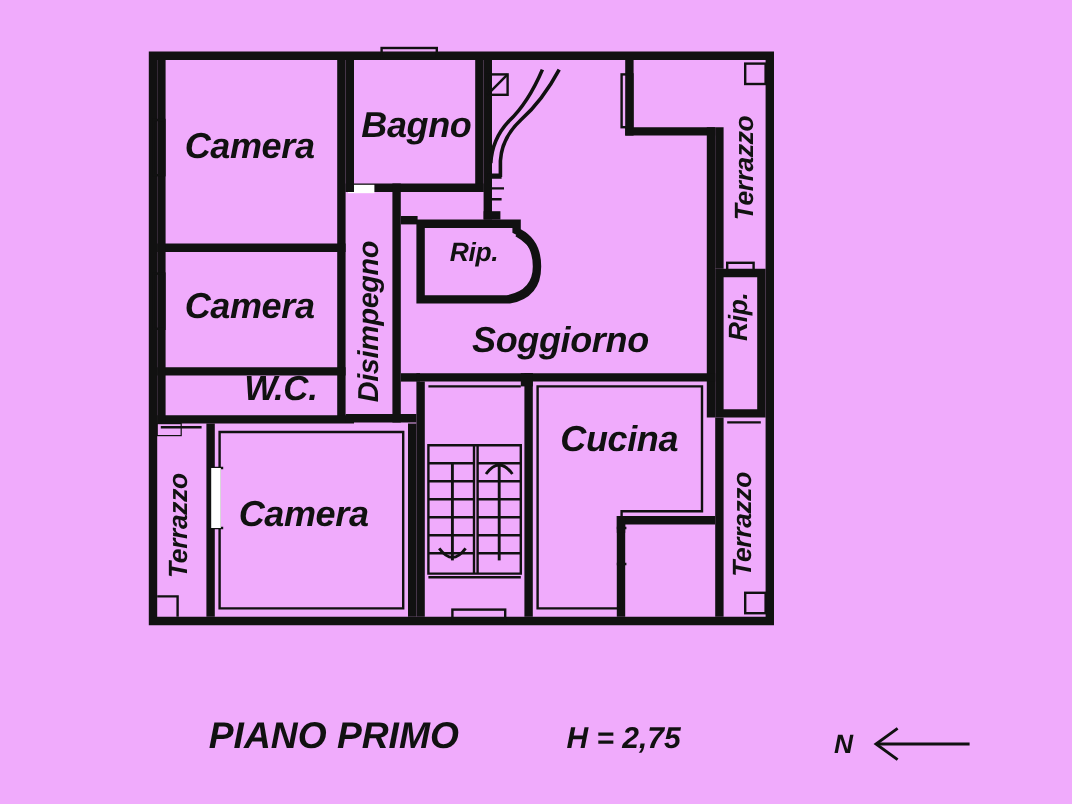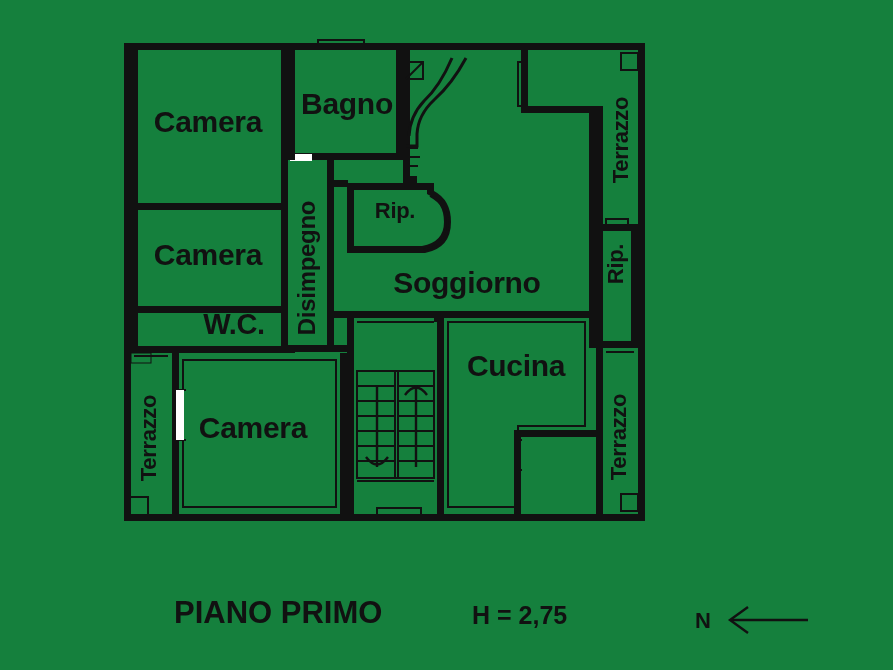--- a/index.html
+++ b/index.html
@@ -10,21 +10,22 @@
   body {
     width: 893px;
     height: 670px;
     font-family: "Liberation Sans", sans-serif;
     overflow: hidden;
   }
   #plan-root {
     position: relative;
     width: 893px;
     height: 670px;
-    background: #15803d;
+    background: #f0abfc;
+    font-style: italic;
   }
   svg#floorplan {
     position: absolute;
     left: 0;
     top: 0;
     display: block;
   }
   .room-label {
     font-family: "Liberation Sans", sans-serif;
     font-weight: bold;

